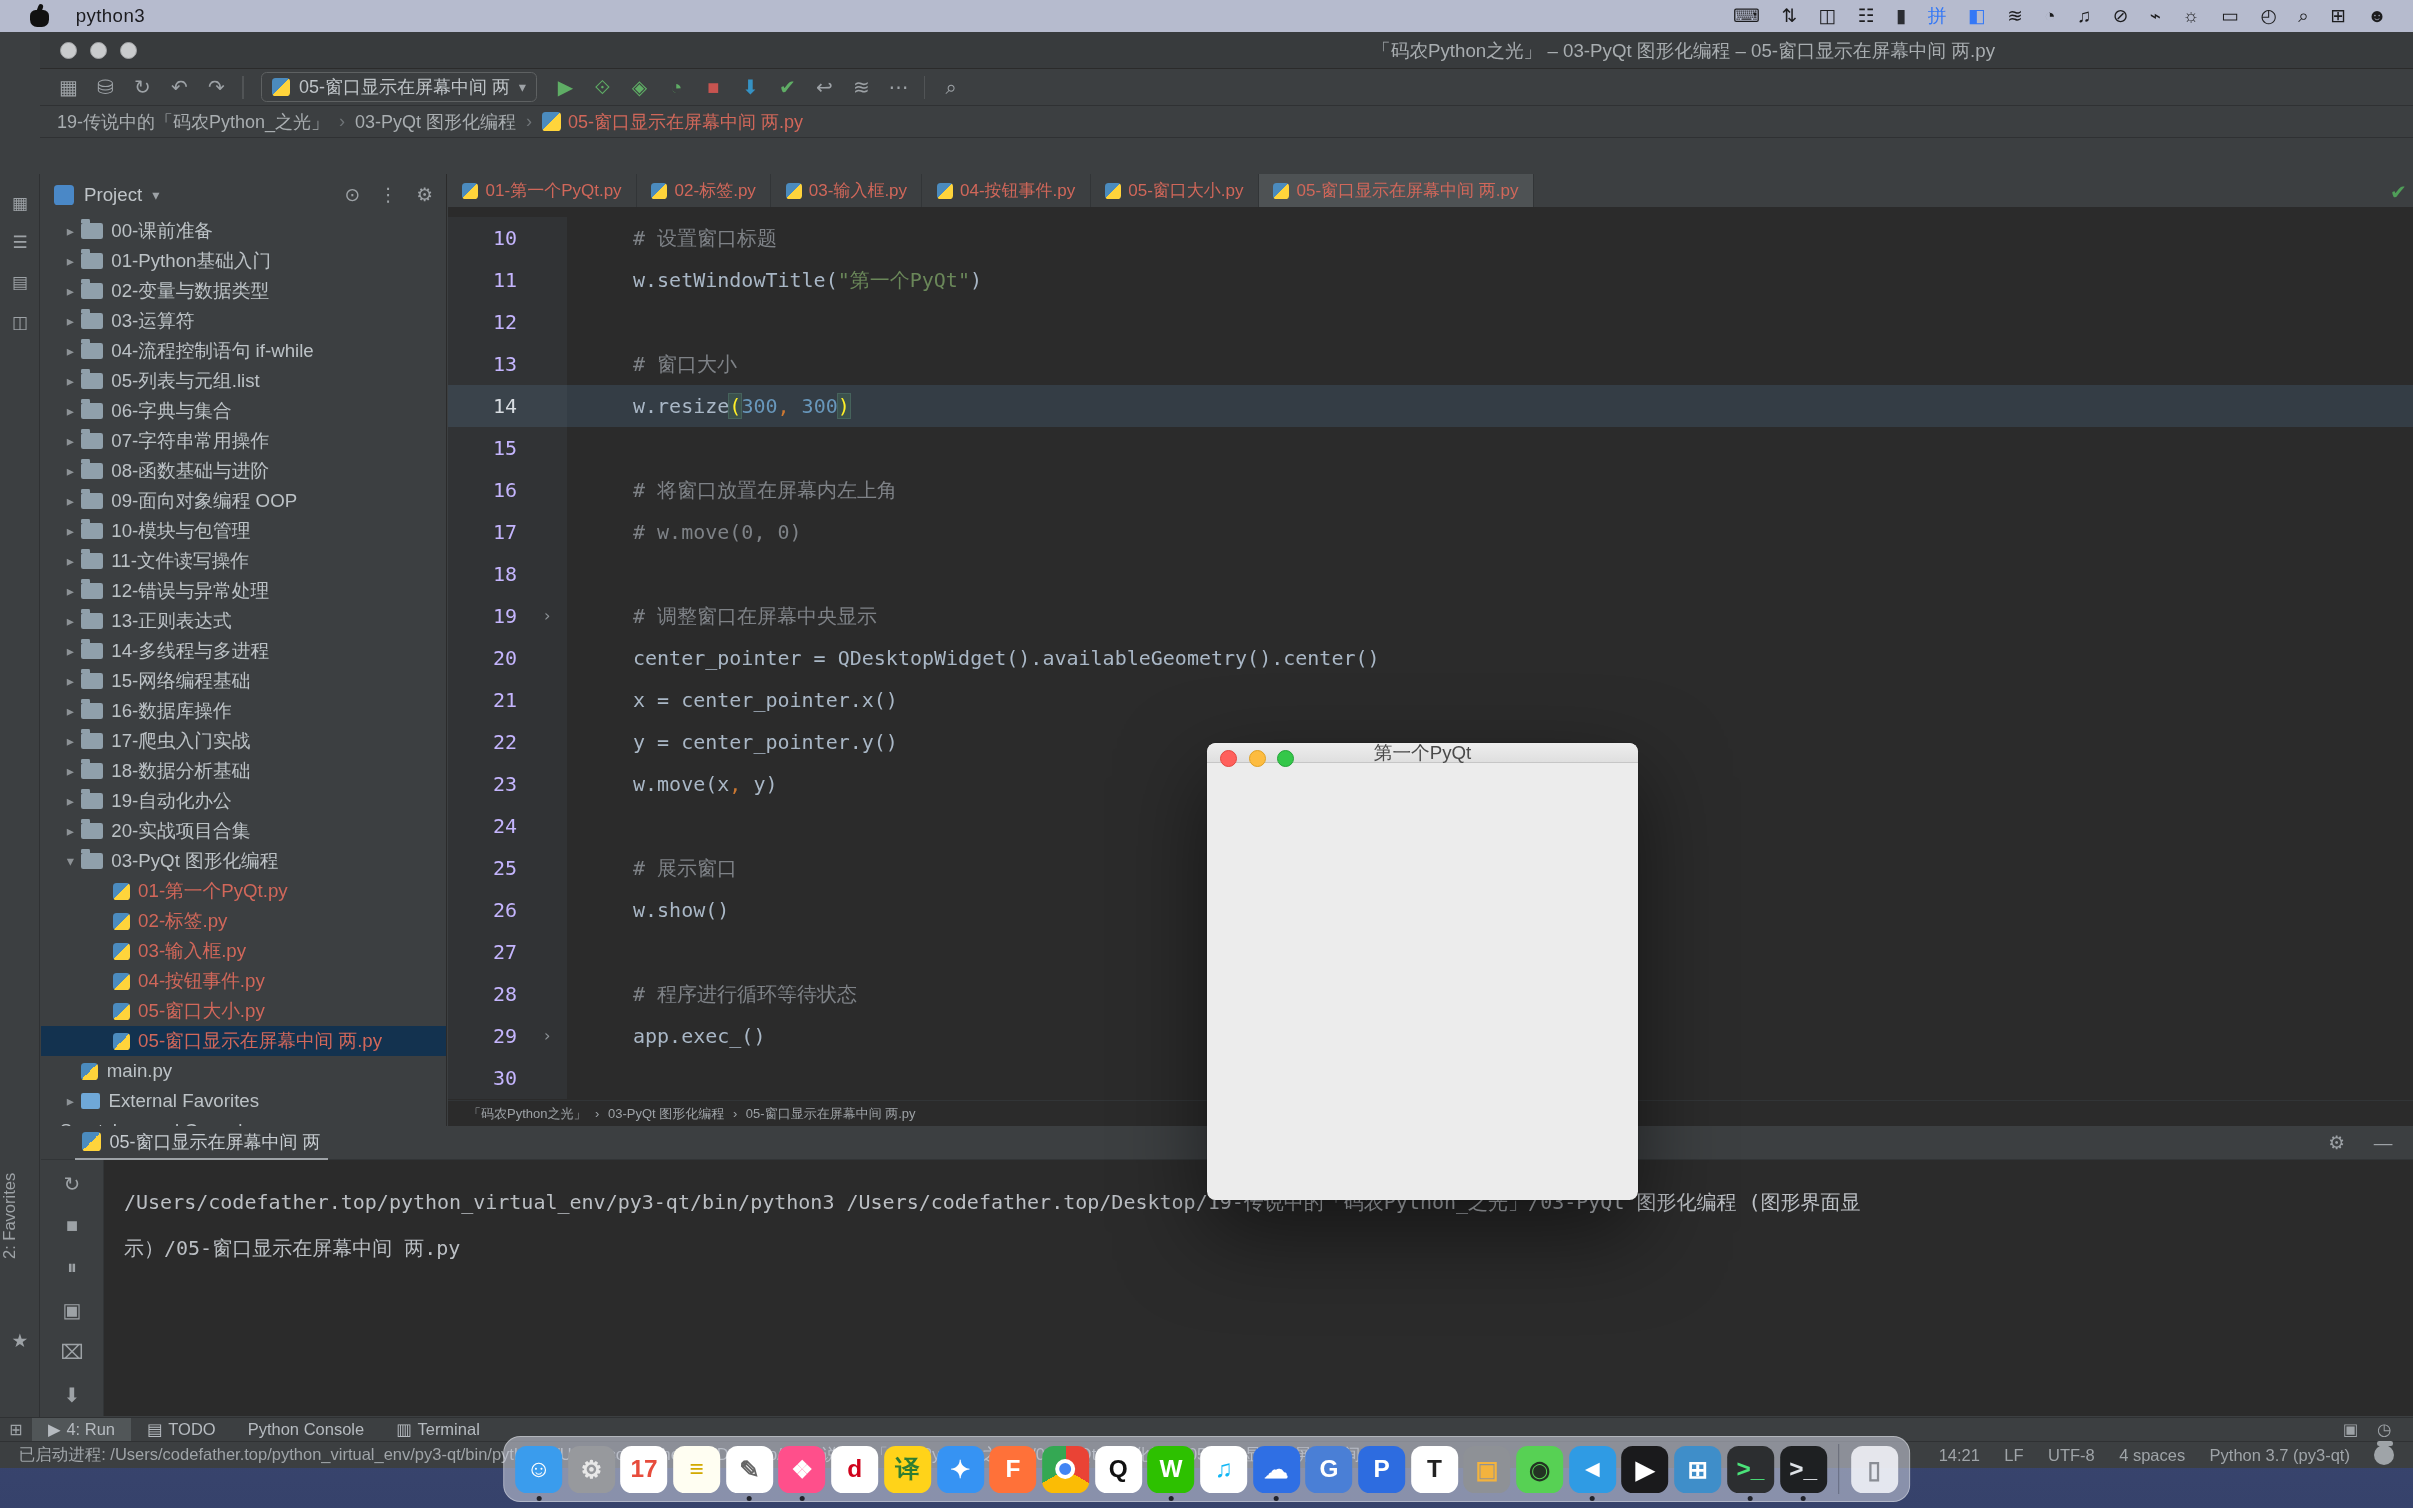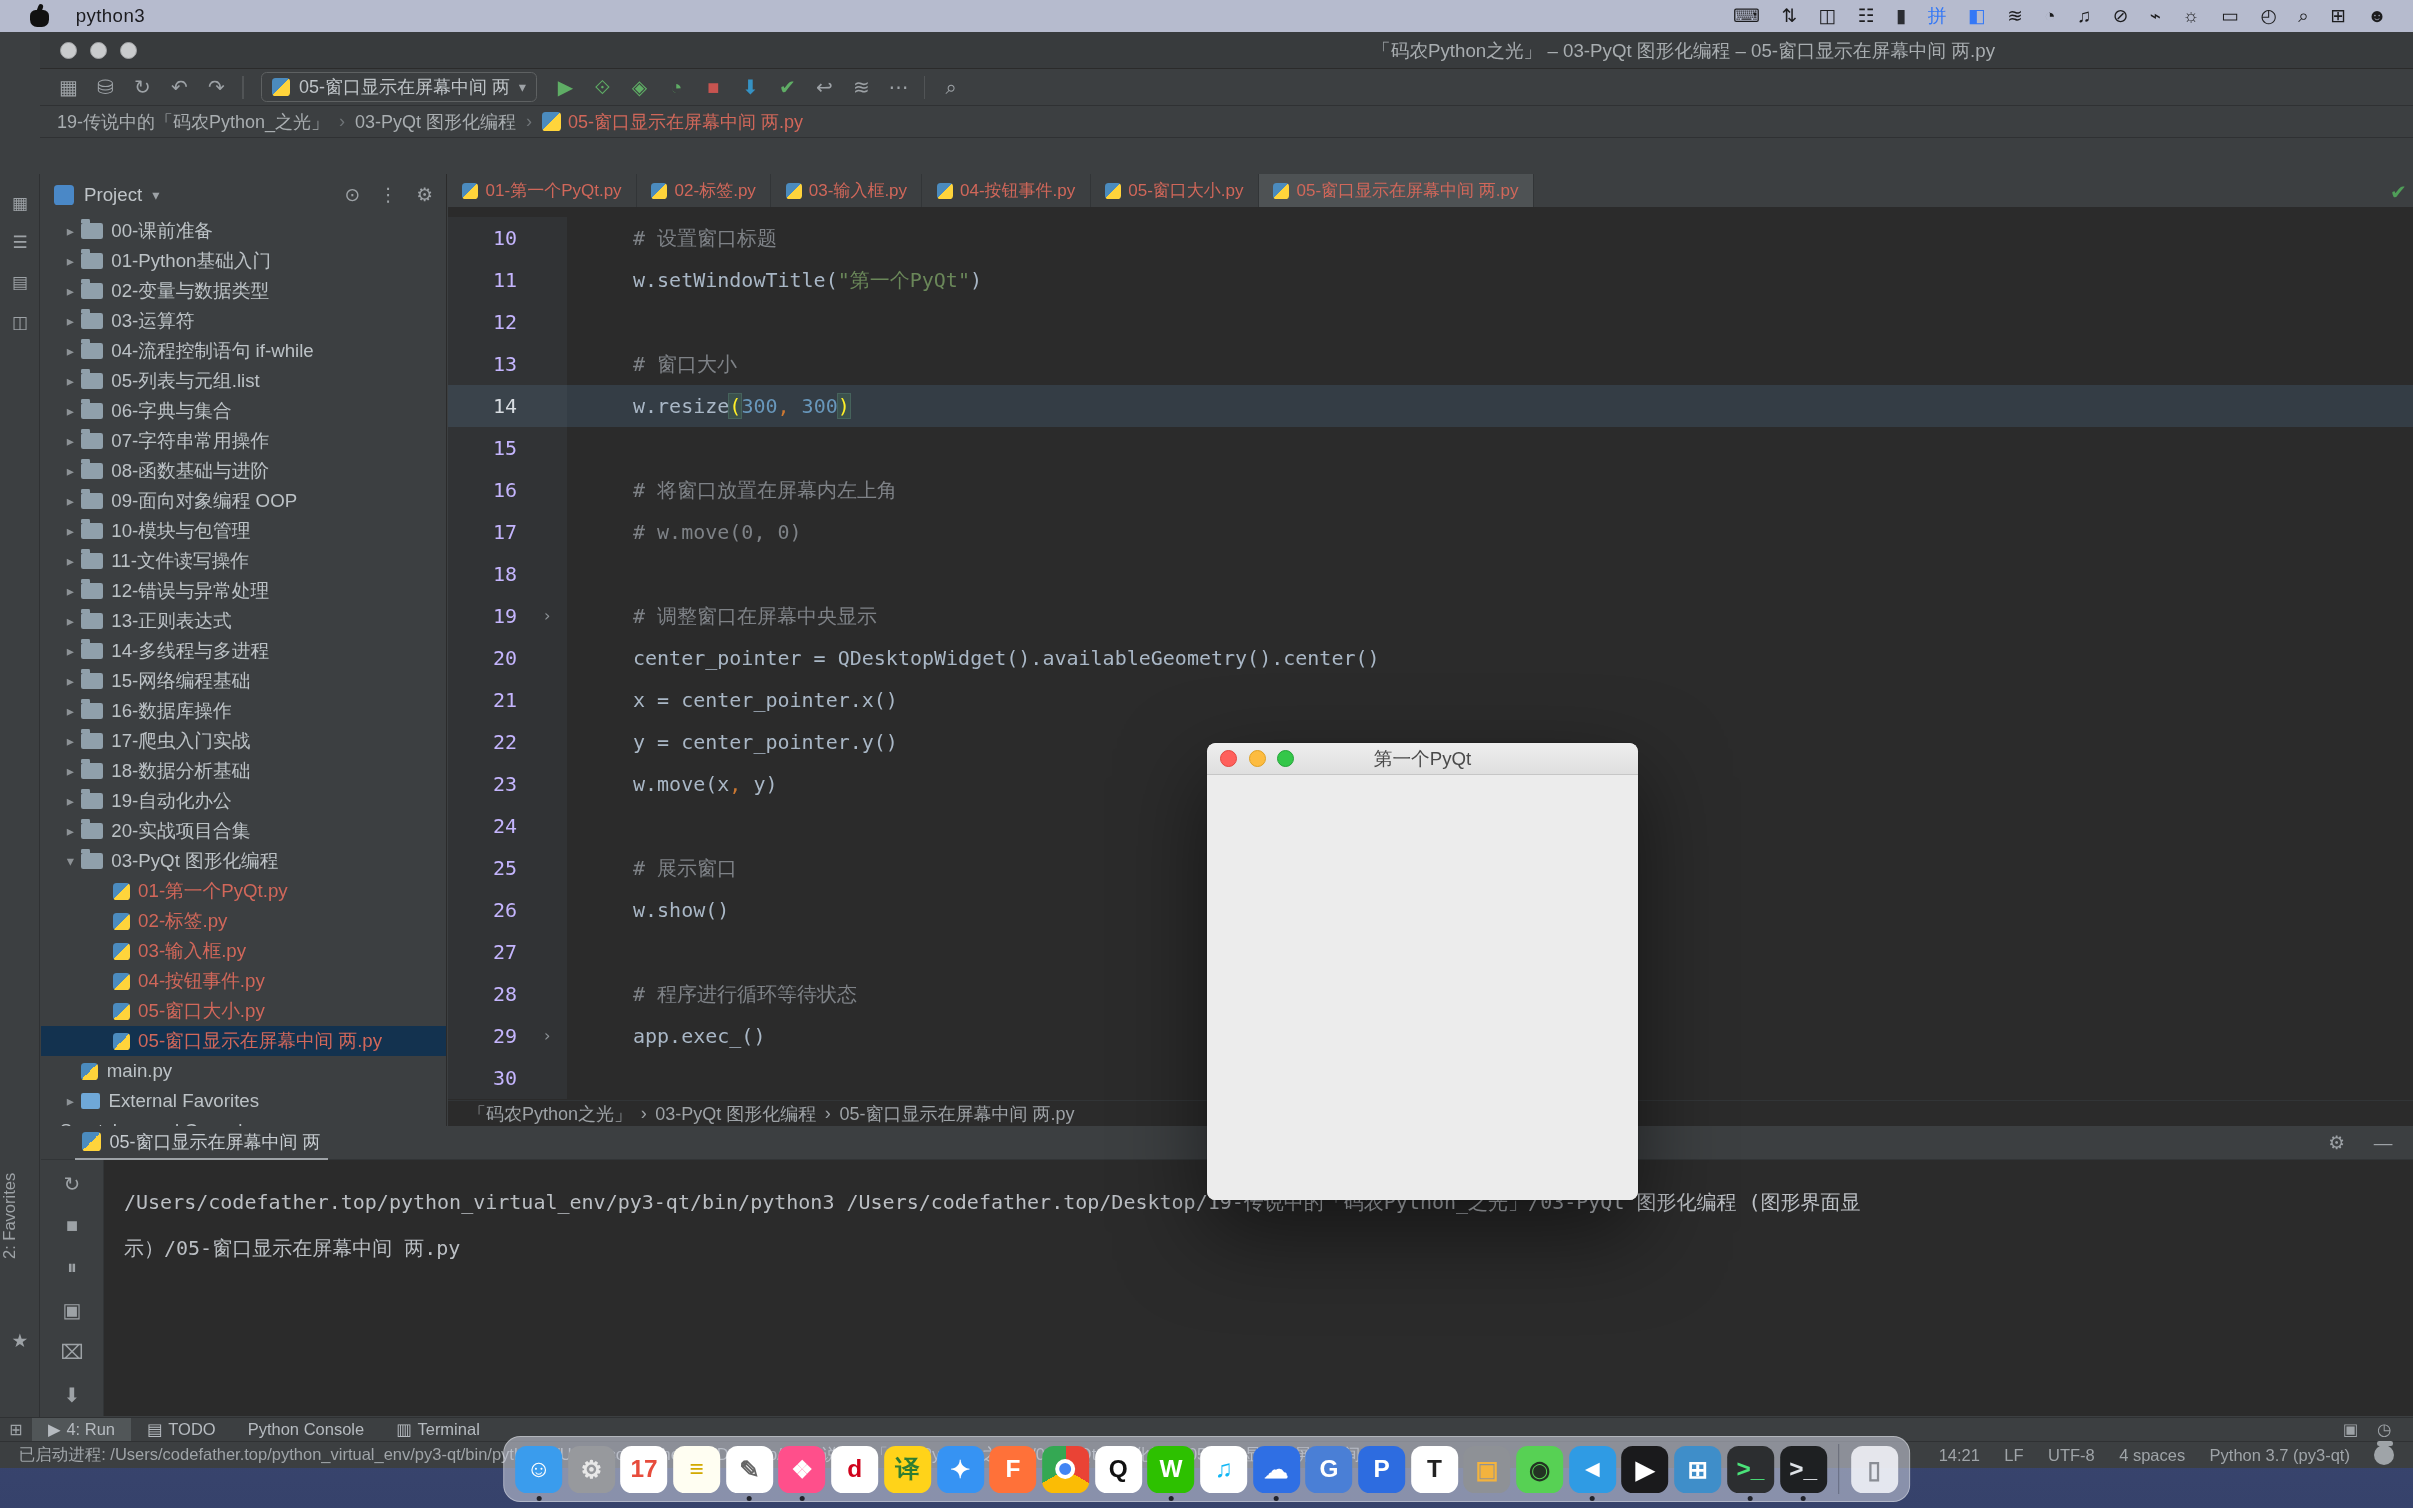--- a/index.html
+++ b/index.html
@@ -71,21 +71,21 @@
   .line{display:flex;height:42px;line-height:42px;white-space:pre;}
   .line .ln{width:79px;text-align:right;color:#c4b5fd;flex:0 0 auto;background:#313335;padding-right:10px;}
   .line .foldc{width:40px;color:#8d9296;text-align:center;background:#313335;font-size:16px;flex:0 0 auto;}
   .line .src{padding-left:66px;}
   .line.caret{background:#343d45;}
   .line.caret .ln{color:#d8dde2;background:#3a434b;}
   .line.caret .foldc{background:#3a434b;}
   .tk-com{color:#7e8287;} .tk-code{color:#a9b7c6;} .tk-str{color:#6a8759;}
   .tk-num{color:#6897bb;} .tk-comma{color:#cc7832;}
   .tk-brace{color:#ffef28;background:#3b514d;outline:1.4px solid #46635c;}
-  .crumbs{height:26px;background:#2b2b2b;border-top:0.7px solid #323537;display:flex;align-items:center;font-size:18px;color:#9da2a6;padding-left:20px;gap:8.6px;}
+  .crumbs{height:26px;background:#2b2b2b;border-top:0.7px solid #323537;display:flex;align-items:center;font-size:13px;color:#9da2a6;padding-left:20px;gap:8.6px;}
 
   
   .runpanel{position:absolute;left:41px;top:1094px;width:2373px;height:291px;background:#3c3f41;}
   .run-head{height:34px;display:flex;align-items:center;border-bottom:0.7px solid #323537;position:relative;}
   .run-tab{display:flex;align-items:center;gap:8.6px;margin-left:34px;height:34px;padding:0 7.2px;color:#c6cbd0;font-size:18px;border-bottom:2.9px solid #9da2a6;}
   .run-head .rh-ic{position:absolute;top:0;color:#9da2a6;font-size:18.7px;line-height:34px;}
   .run-body{display:flex;height:256px;background:#2b2b2b;}
   .run-tools{width:63px;background:#3c3f41;border-right:0.7px solid #323537;display:flex;flex-direction:column;align-items:center;padding-top:11.5px;gap:18.7px;}
   .rt-ic{font-size:20px;color:#9da2a6;}
   .console{flex:1;font-family:"DejaVu Sans Mono",monospace;font-size:20px;color:#bbbfc4;padding:18.7px 0 0 20px;line-height:46px;white-space:pre;}
@@ -99,21 +99,21 @@
 
   
   .statusbar{position:absolute;left:0;top:1409px;width:2413px;height:27px;background:#3c3f41;border-top:0.7px solid #2f3133;display:flex;align-items:center;font-size:16.5px;color:#9fa4a8;padding:0 18.7px;}
   .sb-right{margin-left:auto;display:flex;align-items:center;gap:24.4px;white-space:nowrap;}
   .sb-face{width:20px;height:20px;border-radius:50%;background:#9fa4a8;position:relative;}
   .sb-face::before{content:"";position:absolute;left:2.2px;top:-4.3px;width:16px;height:5.7px;background:#9fa4a8;border-radius:2.2px;}
 
   
   .pyqt{position:absolute;left:1207px;top:743px;width:431px;height:457px;border-radius:8.6px;
     box-shadow:0 33px 86px rgba(0,0,0,.5),0 0 1.4px rgba(0,0,0,.35);background:#ececec;overflow:hidden;z-index:40;}
-  .pyqt-tb{height:32px;background:linear-gradient(#eeeeee,#dfdfdf);border-bottom:0.7px solid #c6c6c6;position:relative;display:flex;align-items:center;justify-content:center;}
+  .pyqt-tb{height:20px;background:linear-gradient(#eeeeee,#dfdfdf);border-bottom:0.7px solid #c6c6c6;position:relative;display:flex;align-items:center;justify-content:center;}
   .pyqt-lights{position:absolute;left:13px;top:7.2px;display:flex;gap:11.5px;}
   .pl{width:17px;height:17px;border-radius:50%;}
   .pl.r{background:#ff605c;border:0.7px solid #e2463f;}
   .pl.y{background:#fdbc40;border:0.7px solid #dfa023;}
   .pl.g{background:#34c749;border:0.7px solid #24a338;}
   .pyqt-title{font-size:18.7px;color:#4a4a4a;}
   .pyqt-body{height:425px;background:#ececec;}
 
   
   .dock{position:absolute;left:50%;bottom:5.7px;transform:translateX(-50%);height:66px;z-index:50;

